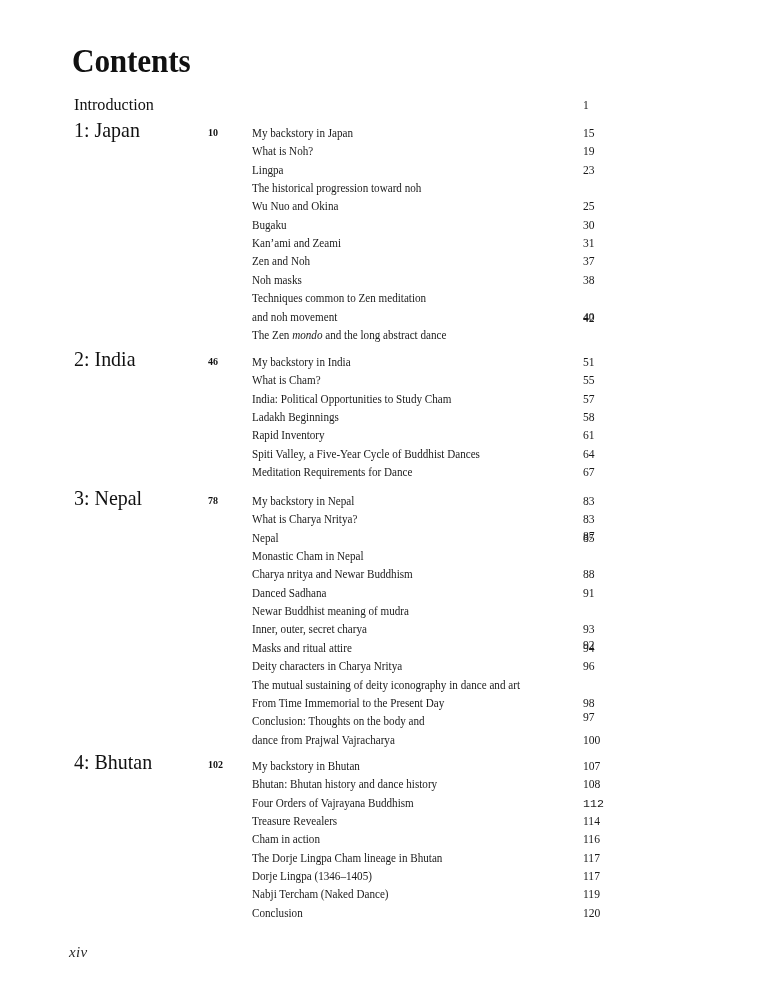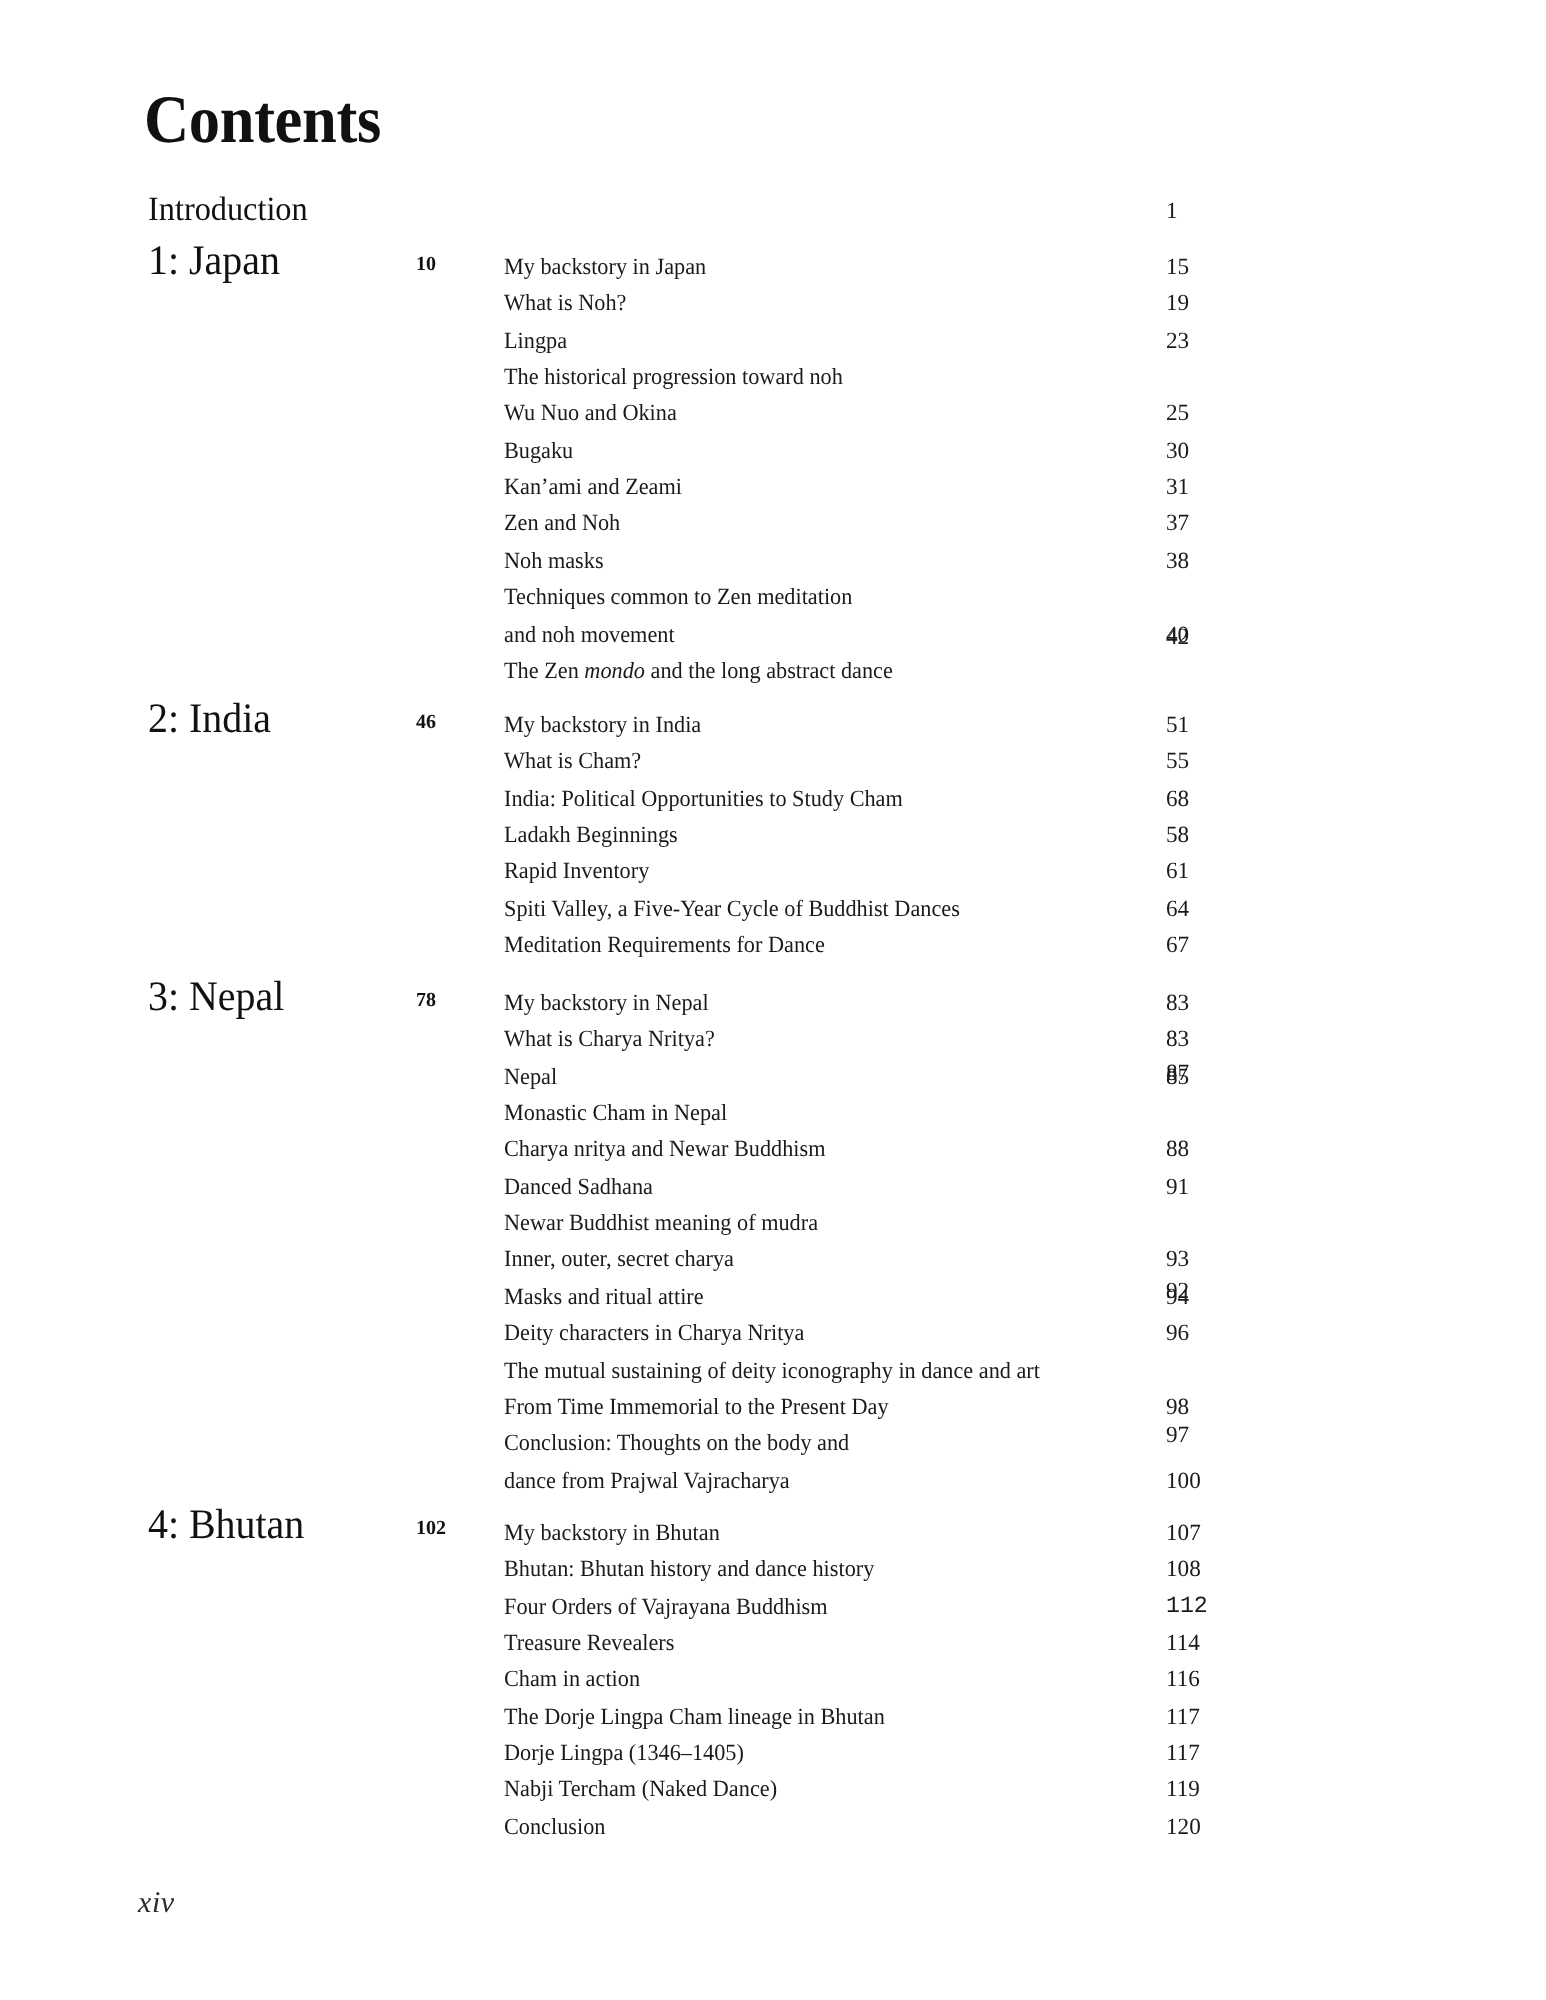--- a/index.html
+++ b/index.html
@@ -142,21 +142,21 @@
         <span class="sec-page" style="top: 313px; text-align: center;">42</span>
       </div>
       <div class="row">
         <span class="chap-title" style="top: 349px;">2: India</span>
         <span class="chap-page" style="top: 357px;">46</span>
         <span class="sec-title" style="top: 357px;">My backstory in India</span>
         <span class="sec-page" style="top: 357px;">51</span>
         <span class="sec-title" style="top: 375.35px;">What is Cham?</span>
         <span class="sec-page" style="top: 375.35px;">55</span>
         <span class="sec-title" style="top: 393.7px;">India: Political Opportunities to Study Cham</span>
-        <span class="sec-page" style="top: 393.7px;">68</span>
+        <span class="sec-page" style="top: 393.7px;">57</span>
         <span class="sec-title" style="top: 412.05px;">Ladakh Beginnings</span>
         <span class="sec-page" style="top: 412.05px;">58</span>
         <span class="sec-title" style="top: 430.4px;">Rapid Inventory</span>
         <span class="sec-page" style="top: 430.4px;">61</span>
         <span class="sec-title" style="top: 448.75px;">Spiti Valley, a Five-Year Cycle of Buddhist Dances</span>
         <span class="sec-page" style="top: 448.75px;">64</span>
         <span class="sec-title" style="top: 467.1px;">Meditation Requirements for Dance</span>
         <span class="sec-page" style="top: 467.1px;">67</span>
       </div>
       <div class="row">

